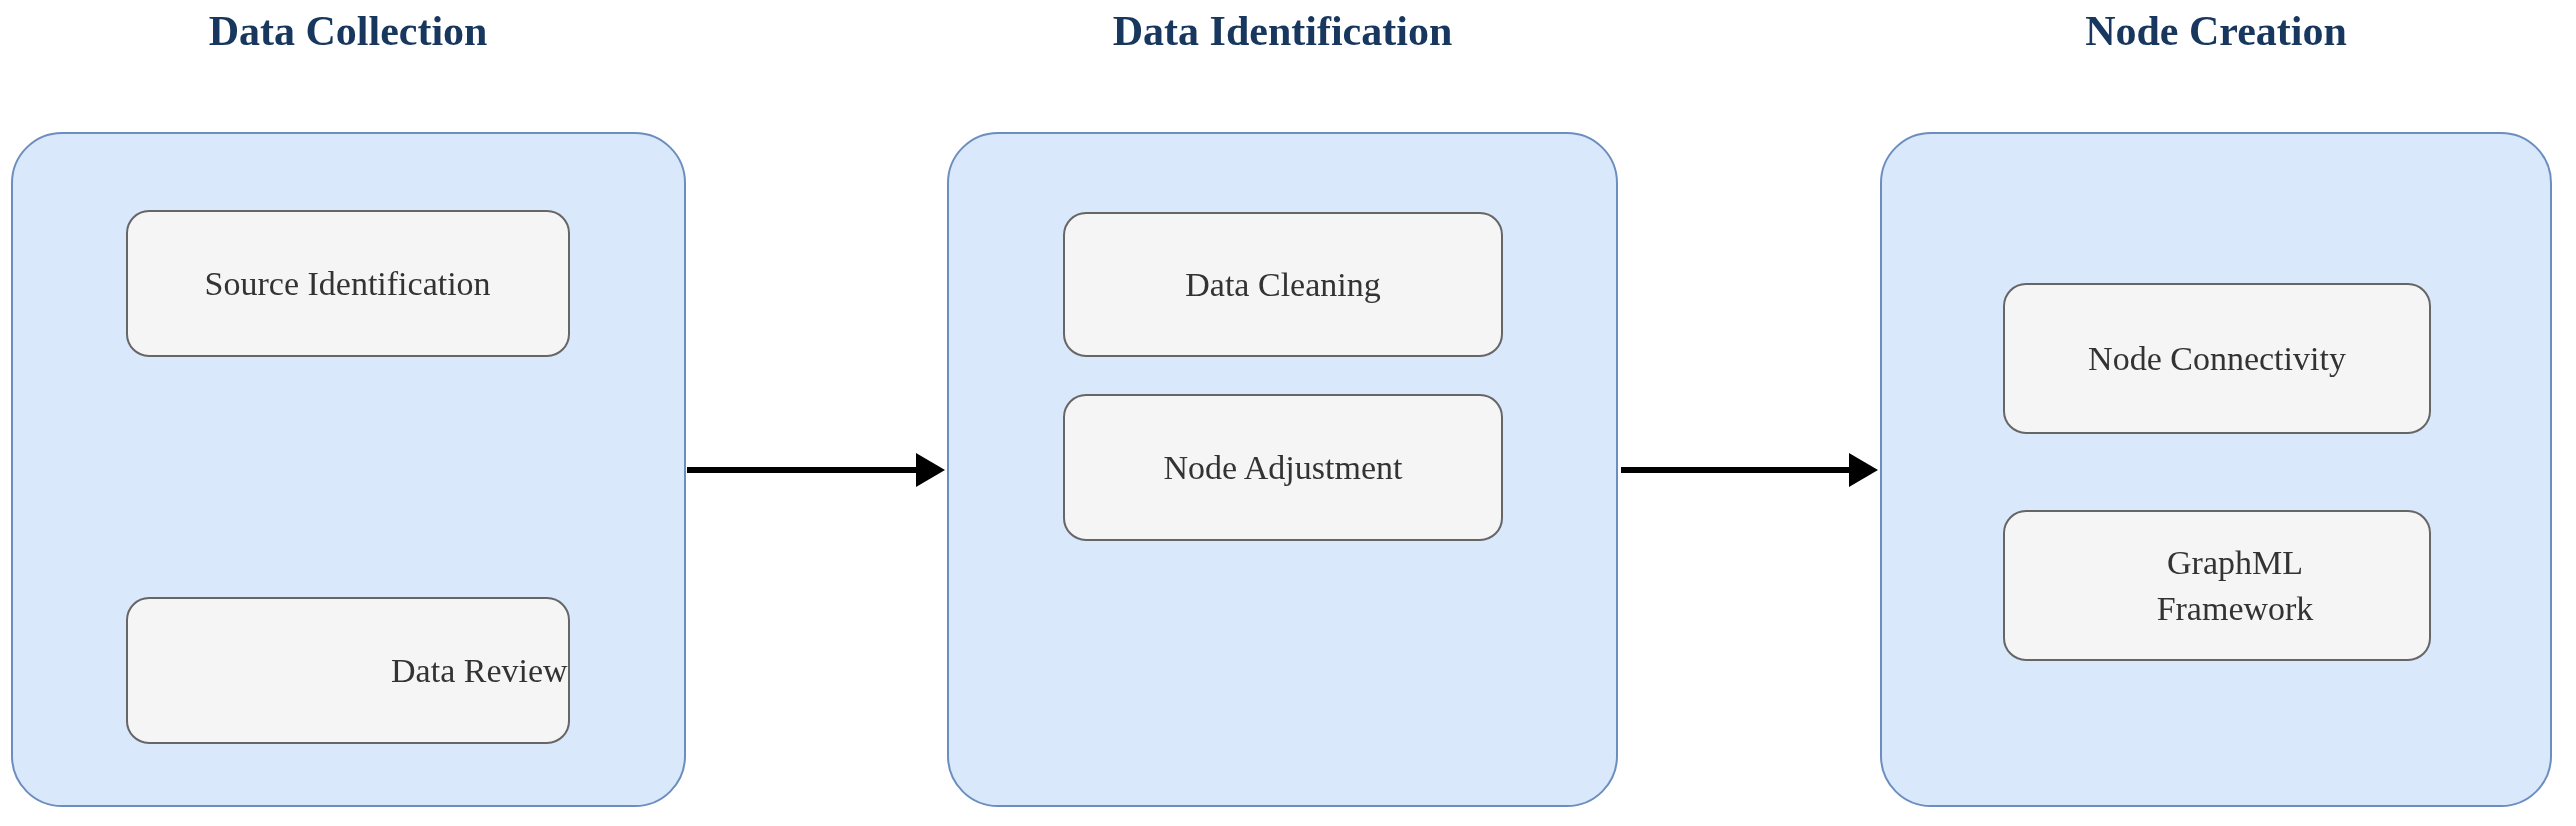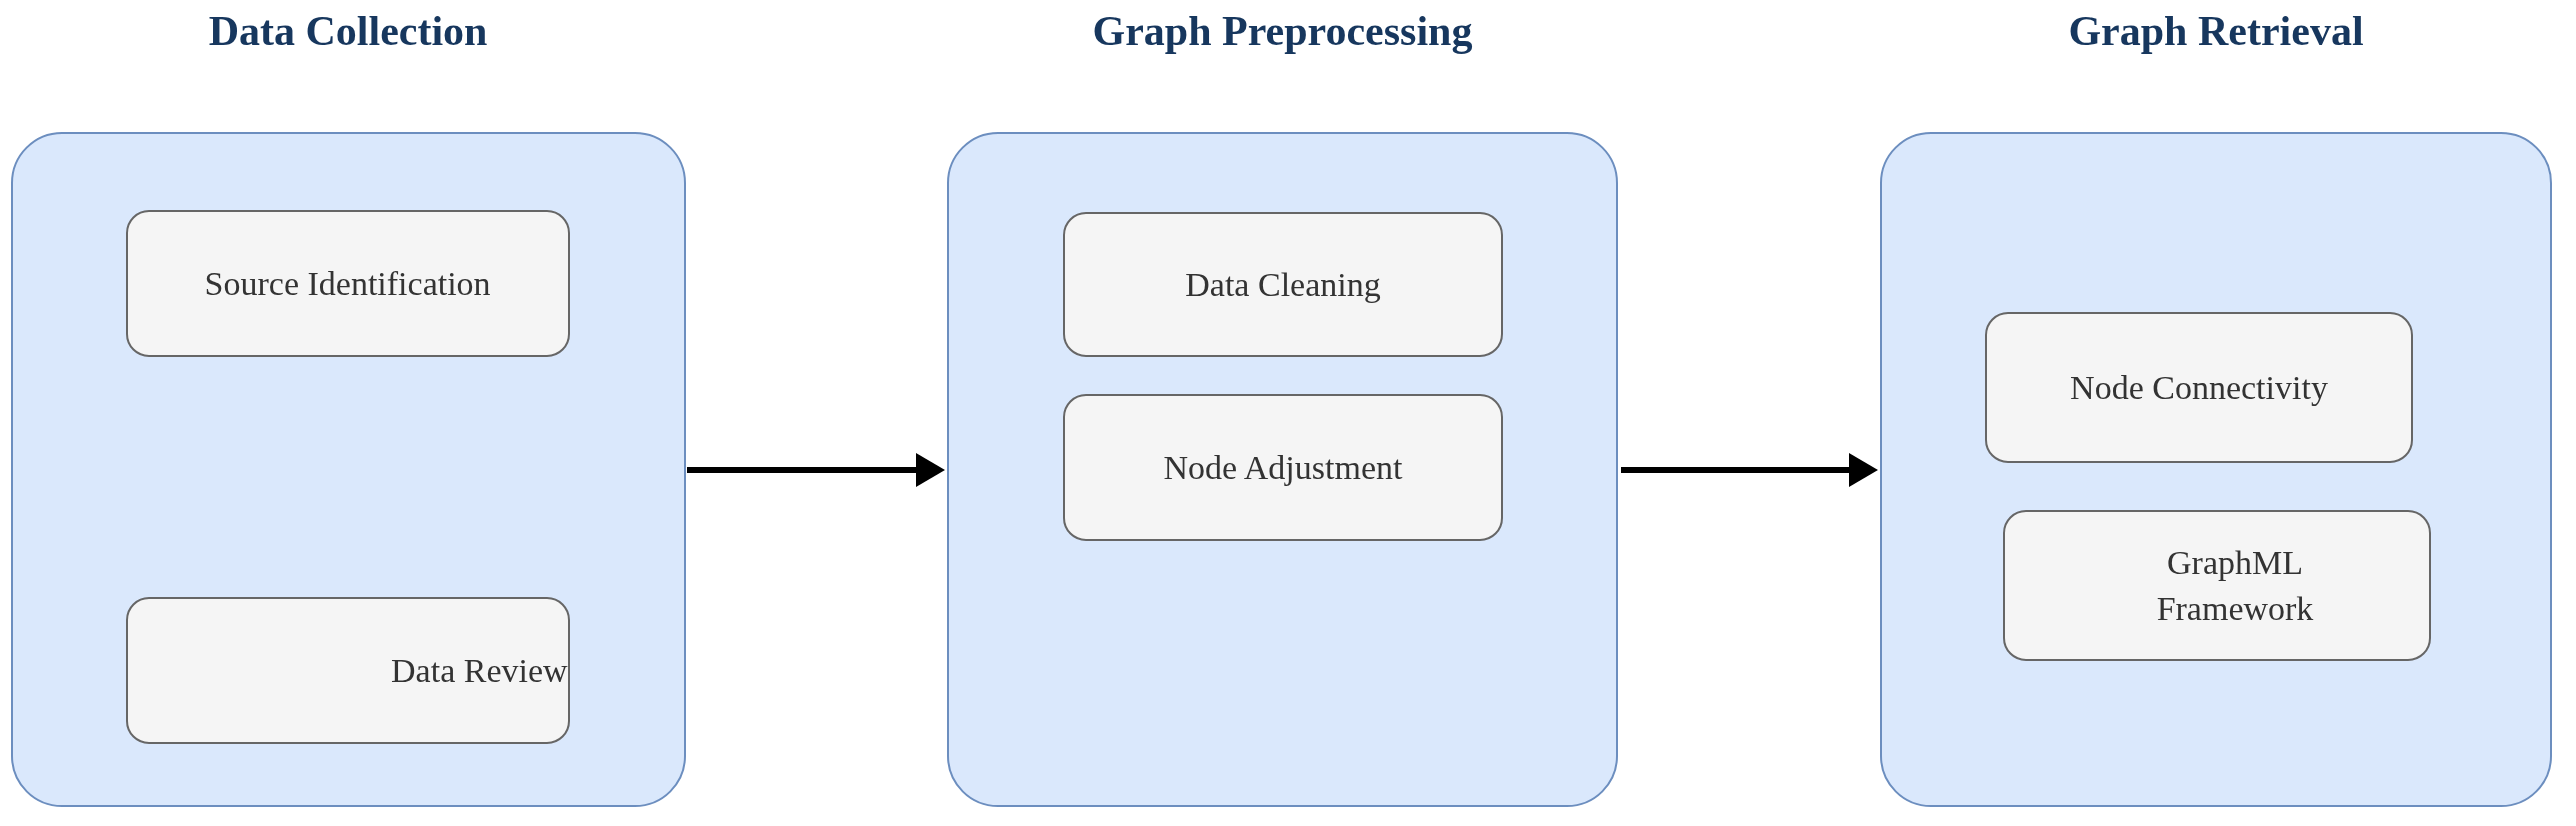--- a/index.html
+++ b/index.html
@@ -54,21 +54,21 @@
   .s1 { left: 10.6px;   width: 675px; }
   .s2 { left: 947px; width: 671px; }
   .s3 { left: 1880px; width: 672px; }
   
   .s1 .b1 { left: 113px; width: 444px; top: 76px;  height: 147px; justify-content: center; }
   .s1 .b2 { left: 113px; width: 444px; top: 260px; height: 147px; }
   .s1 .b3 { left: 113px; width: 444px; top: 463px; height: 147px; justify-content: flex-end; }
   .s2 .b1 { left: 114px; width: 440px; top: 78px;  height: 145px; }
   .s2 .b2 { left: 114px; width: 440px; top: 260px; height: 147px; }
   .s2 .b3 { left: 114px; width: 440px; top: 448px; height: 151px; }
-  .s3 .b1 { left: 103px; width: 428px; top: 149px; height: 151px; margin-top: 29px; }
+  .s3 .b1 { left: 121px; width: 428px; top: 149px; height: 151px; }
   .s3 .b2 { left: 121px; width: 428px; top: 376px; height: 151px; padding-left: 36px; }
   
   .flow-arrow {
     position: absolute;
     top: 452px;
     height: 36px;
     display: flex;
     align-items: center;
   }
   .a1 { left: 687px;  width: 258px; }
@@ -97,38 +97,38 @@
       </div>
     </div>
   </div>
 
   <div class="flow-arrow a1">
     <div class="arrow-line"></div>
     <div class="arrow-head"></div>
   </div>
 
   <div class="section s2">
-    <h2 class="section-title">Graph Preprocessing</h2>
+    <h2 class="section-title">Data Identification</h2>
     <div class="group-container">
       <div class="step-box b2">
         <span class="step-label">Node Adjustment</span>
       </div>
       <div class="step-box b1">
         <span class="step-label">Data Cleaning</span>
       </div>
     </div>
   </div>
 
   <div class="flow-arrow a2">
     <div class="arrow-line"></div>
     <div class="arrow-head"></div>
   </div>
 
   <div class="section s3">
-    <h2 class="section-title">Graph Retrieval</h2>
+    <h2 class="section-title">Node Creation</h2>
     <div class="group-container">
       <div class="step-box b1">
         <span class="step-label">Node Connectivity</span>
       </div>
       <div class="step-box b2">
         <span class="step-label">GraphML
 Framework</span>
       </div>
     </div>
   </div>

